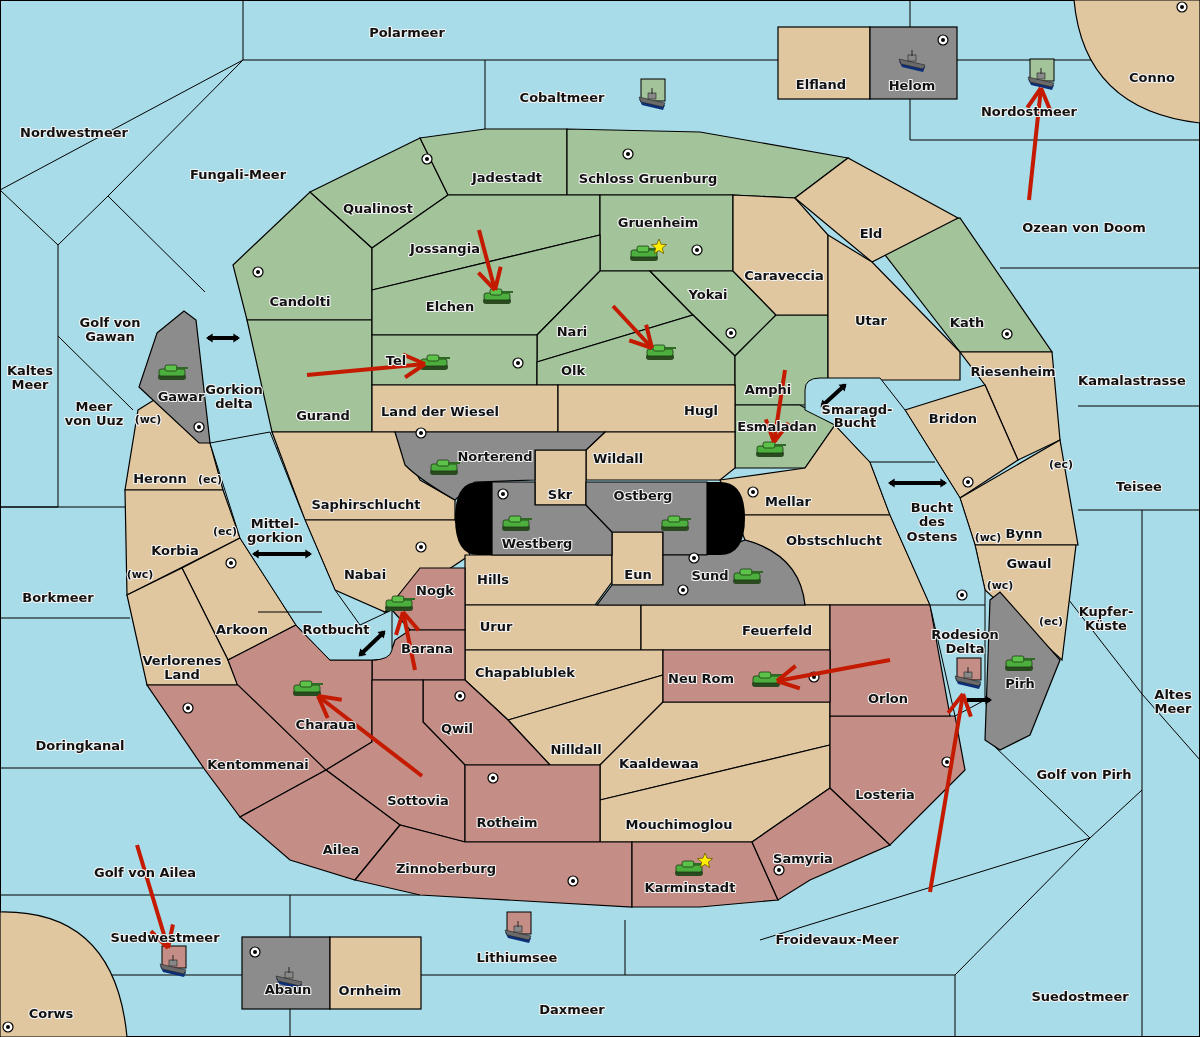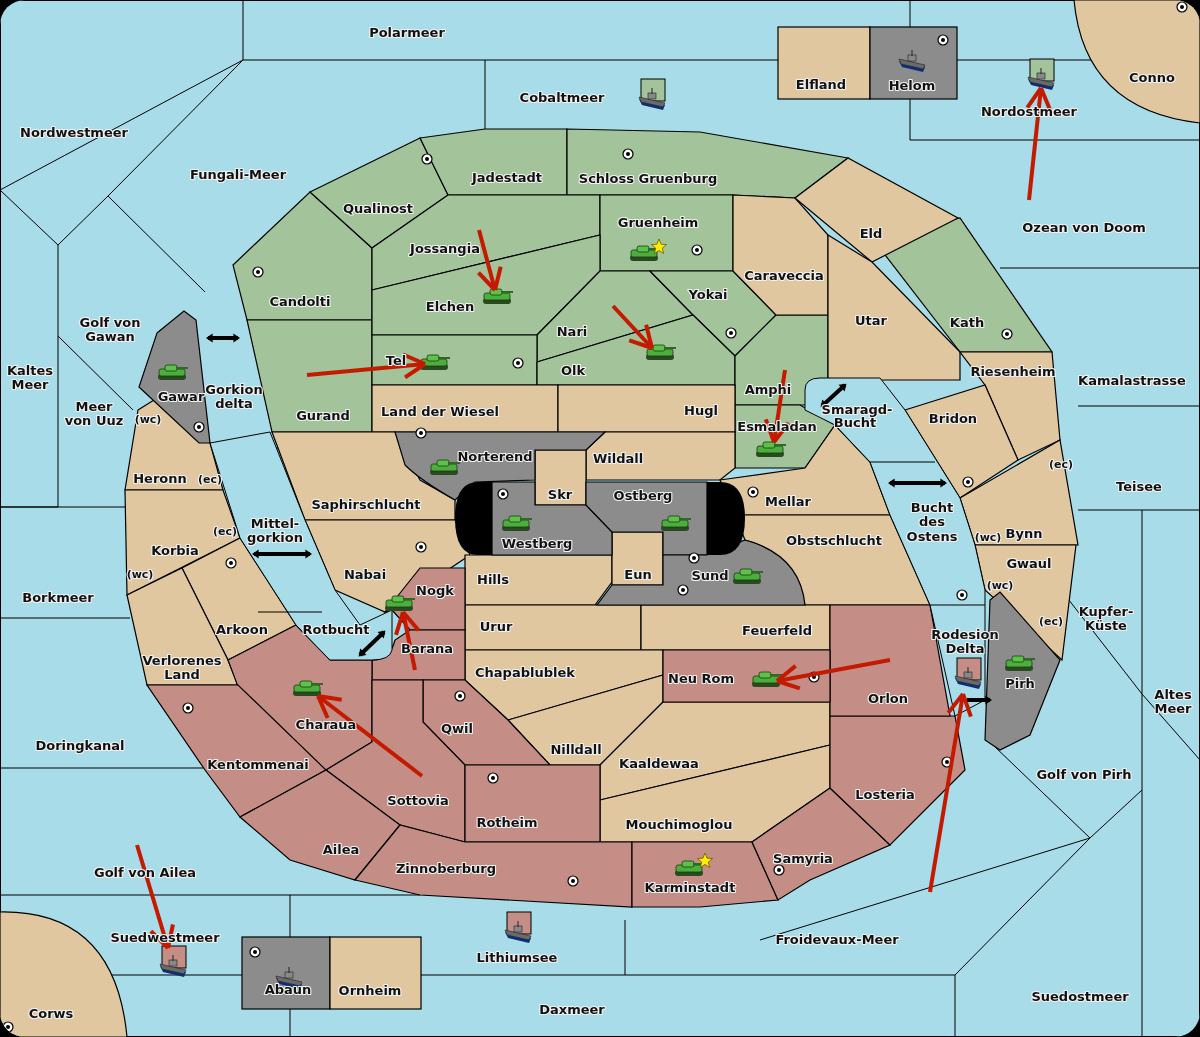--- a/index.html
+++ b/index.html
@@ -1,16 +1,16 @@
 <!DOCTYPE html>
 <html><head>
 <meta charset="utf-8">
 <style>
   html, body { margin: 0; padding: 0; background: #000; }
-  #map-wrap { position: relative; width: 1200px; height: 1037px; overflow: hidden; background: #a8dce8; border-radius: 25px; }
+  #map-wrap { position: relative; width: 1200px; height: 1037px; overflow: hidden; background: #a8dce8; }
   svg#map { position: absolute; left: 0; top: 0; width: 1200px; height: 1037px; }
   .region { stroke: #000; stroke-width: 1.2; }
   .lbl { font-family: "DejaVu Sans", sans-serif; font-size: 13px; font-weight: bold; fill: #111;
          paint-order: stroke; stroke: #f2f2f2; stroke-width: 2.2px; stroke-linejoin: round; }
   .coast { font-size: 11px; }
   .sc-outer { fill: #fff; stroke: #000; stroke-width: 1.2; }
   .sc-inner { fill: #000; }
   .order { stroke: #c41a00; stroke-width: 4; fill: none; stroke-linecap: butt; }
   .dbl { stroke: #000; stroke-width: 4; fill: none; }
 </style>

